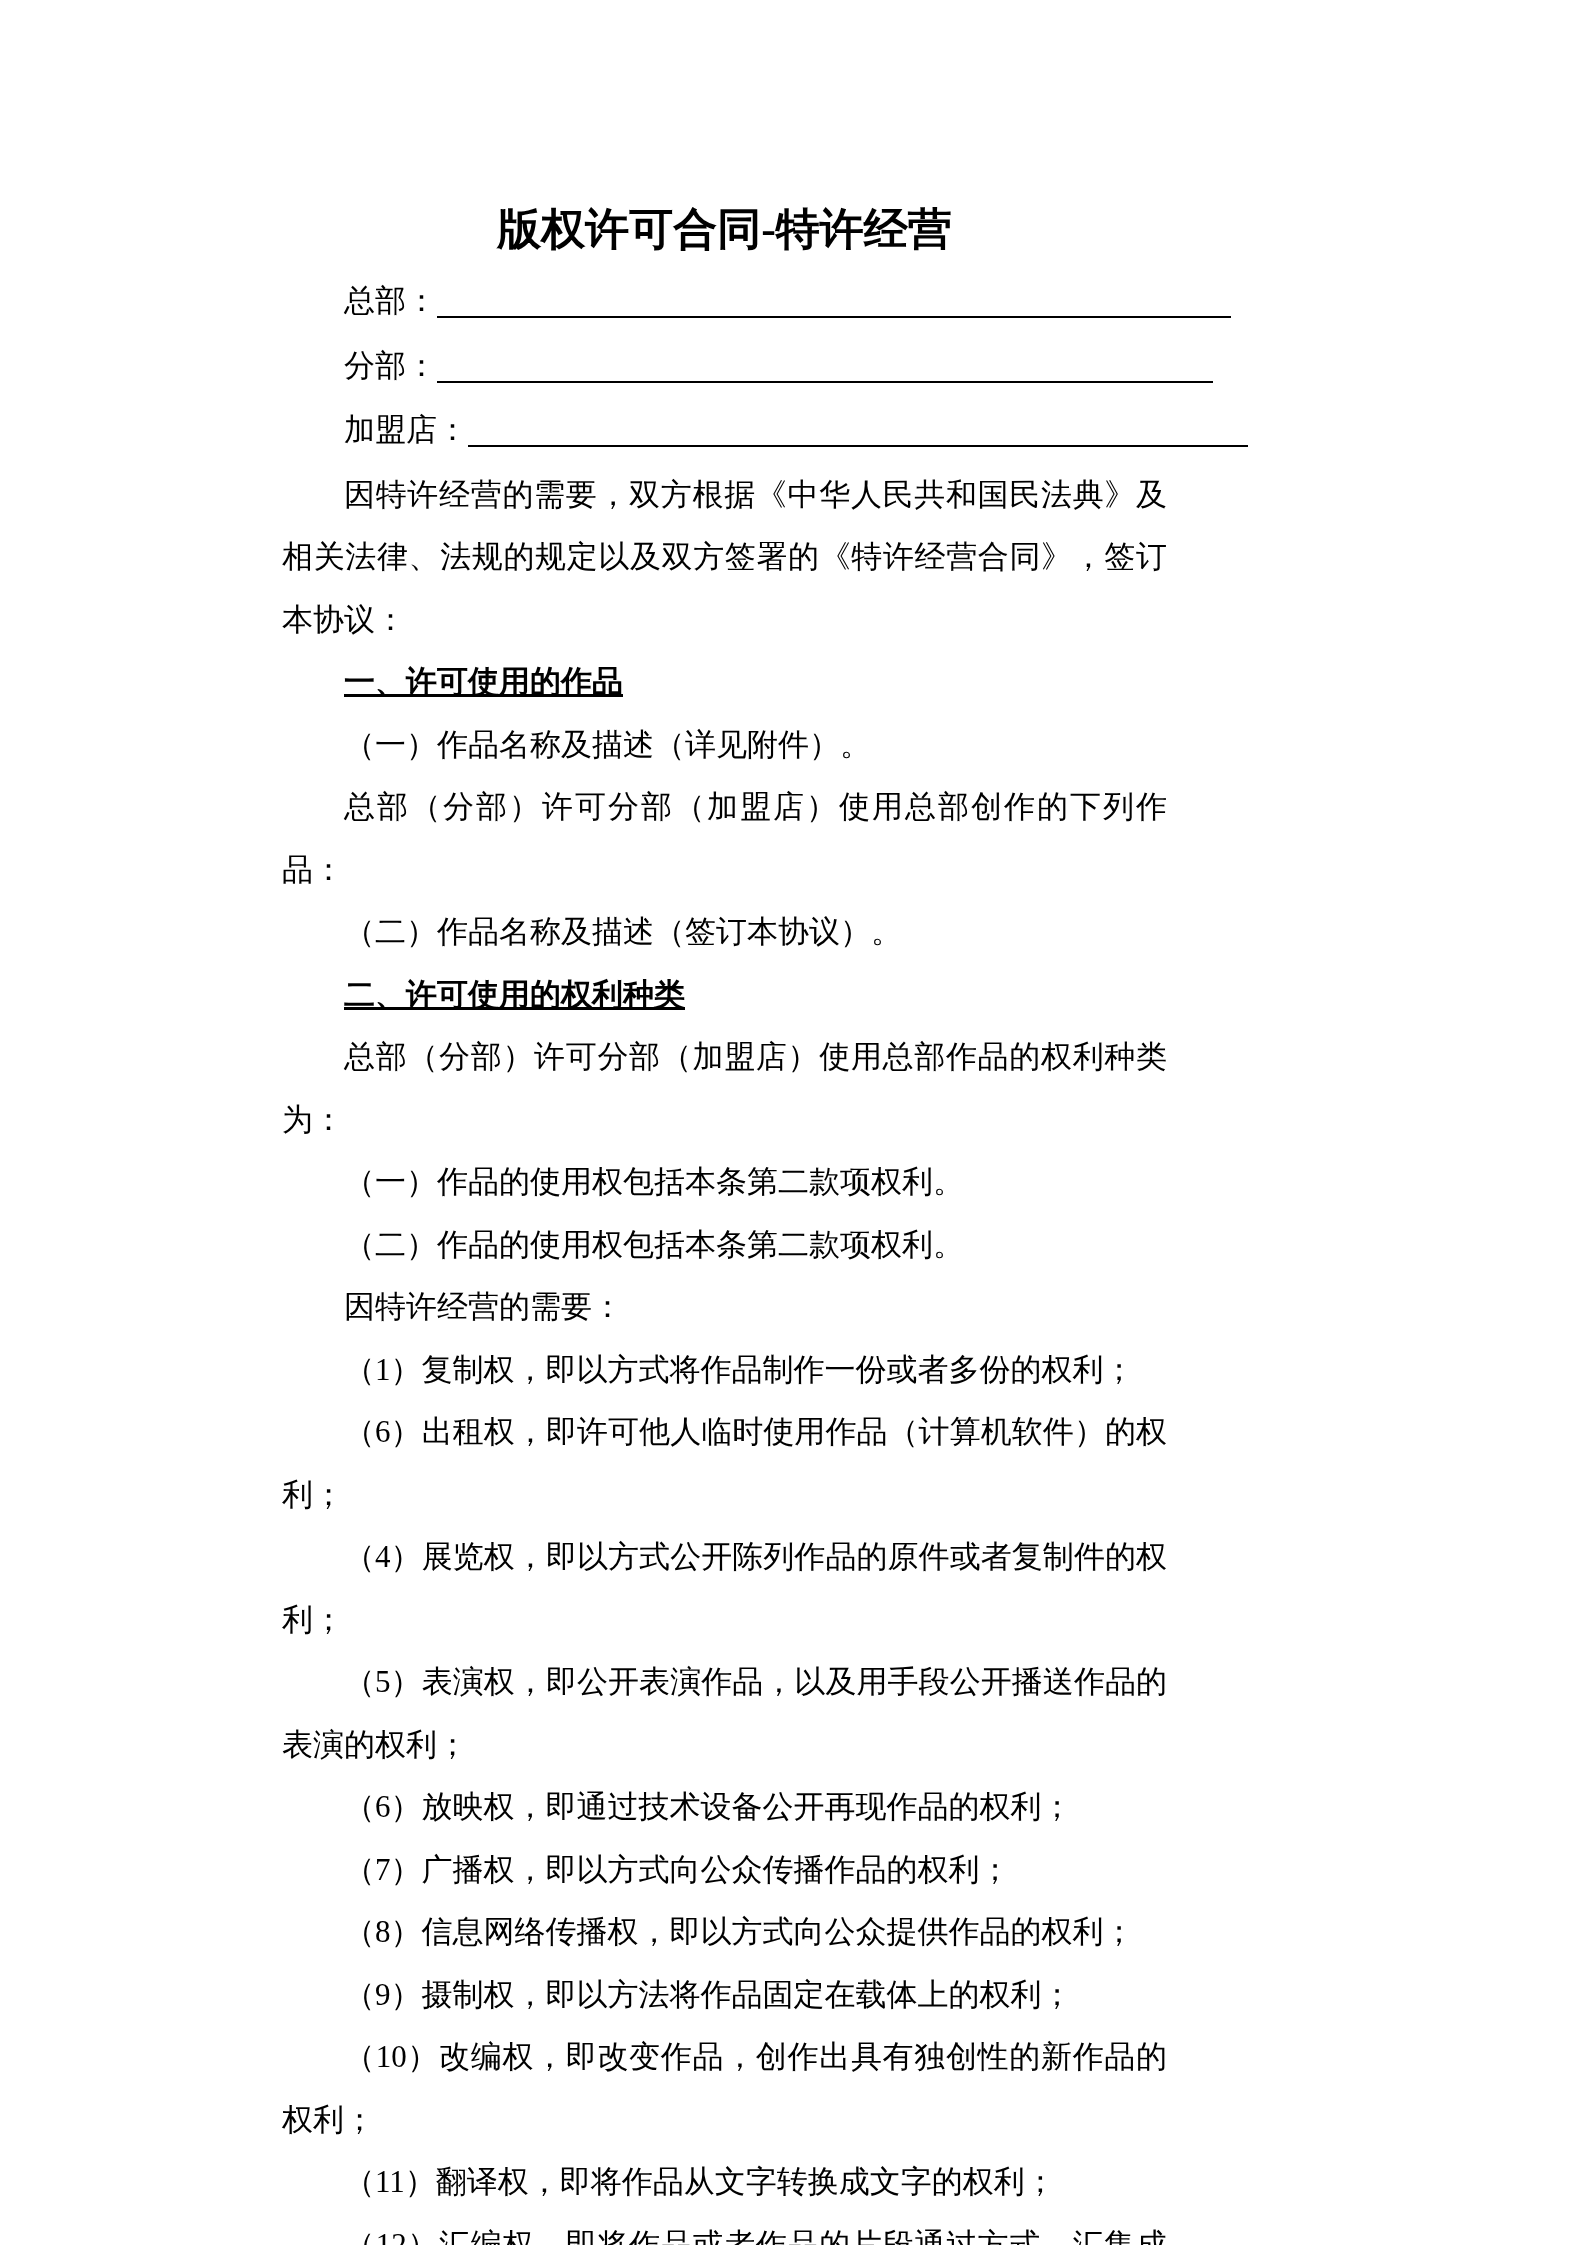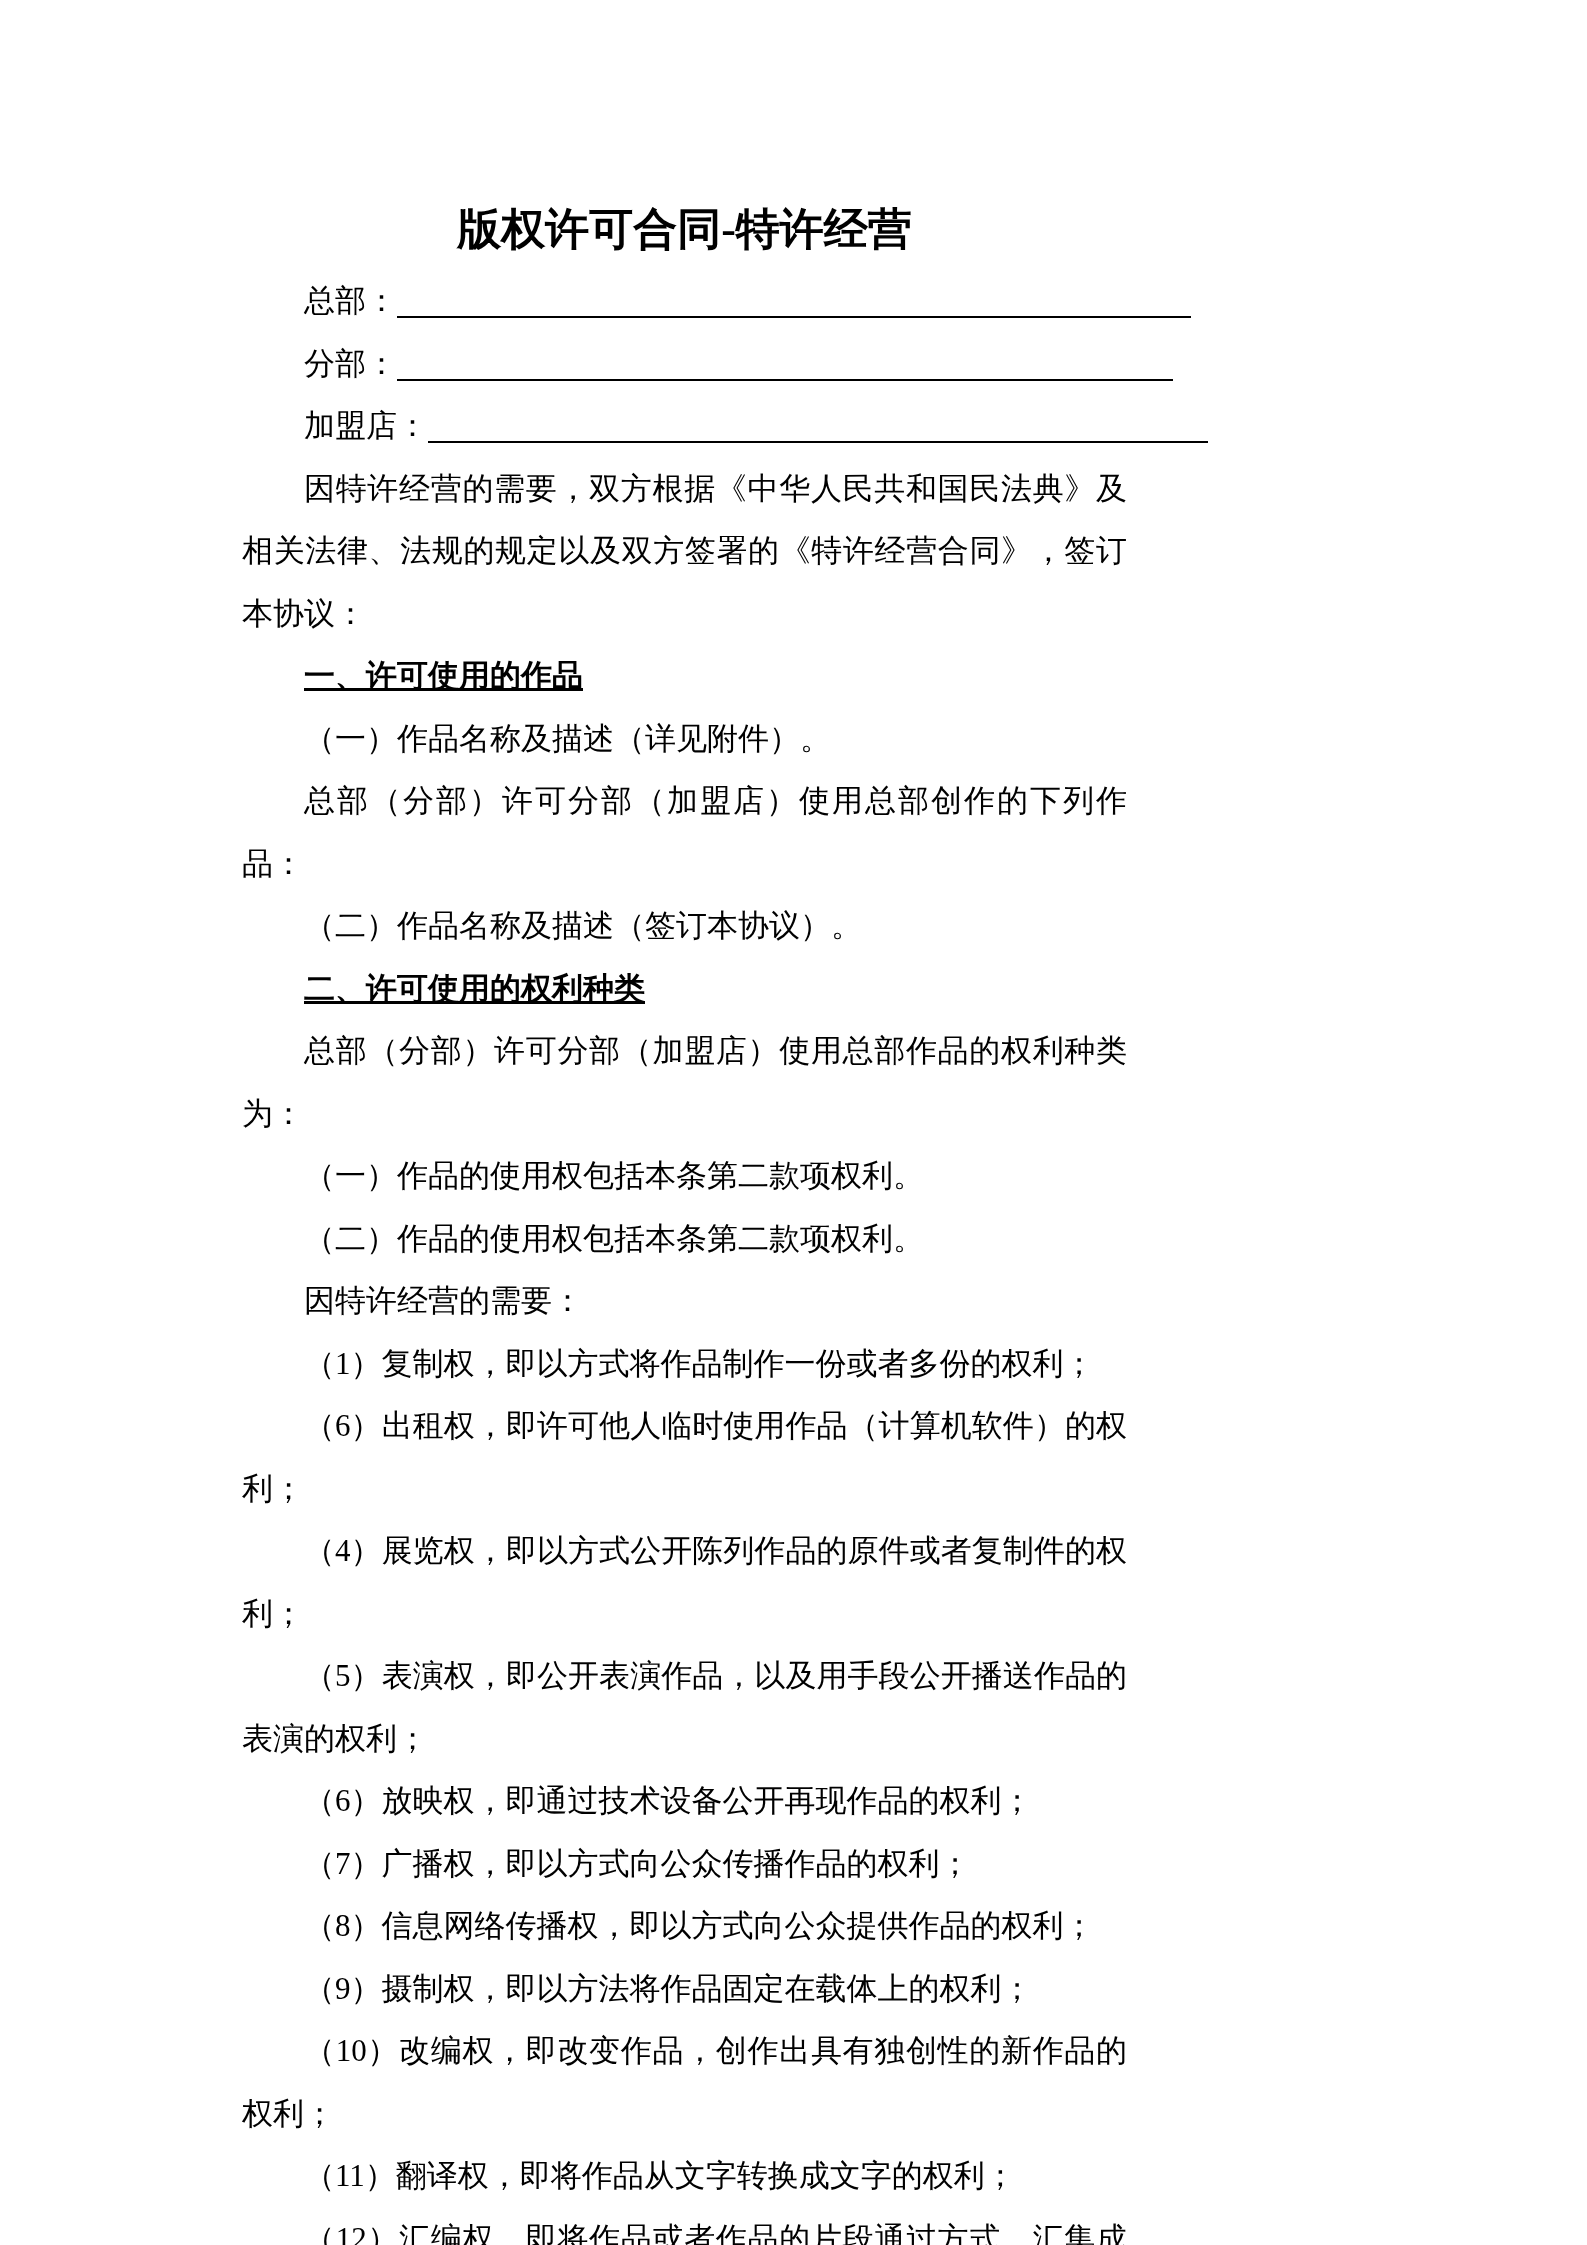--- a/index.html
+++ b/index.html
@@ -13,37 +13,39 @@
     color: #000000;
     font-family: "Liberation Serif", "DejaVu Serif", serif;
     overflow: hidden;
   }
   .page {
     box-sizing: border-box;
     width: 1369px;
     height: 2245px;
     padding: 190px 242px 0 242px;
     background: #ffffff;
+    margin-left: 40px;
   }
   .doc-title {
     margin: 0;
     font-size: 44px;
     font-weight: bold;
     line-height: 80px;
     text-align: center;
     white-space: nowrap;
   }
   .field-line {
     font-size: 31px;
     line-height: 62.5px;
     text-indent: 62px;
     white-space: nowrap;
   }
   .field-label {
     text-indent: 0;
+    font-family: Liberation Mono, monospace;
   }
   .blank {
     display: inline-block;
     border-bottom: 2px solid #000000;
     height: 36px;
     vertical-align: -7px;
   }
   .blank-hq   { width: 794px; }
   .blank-br   { width: 776px; }
   .blank-shop { width: 780px; }

